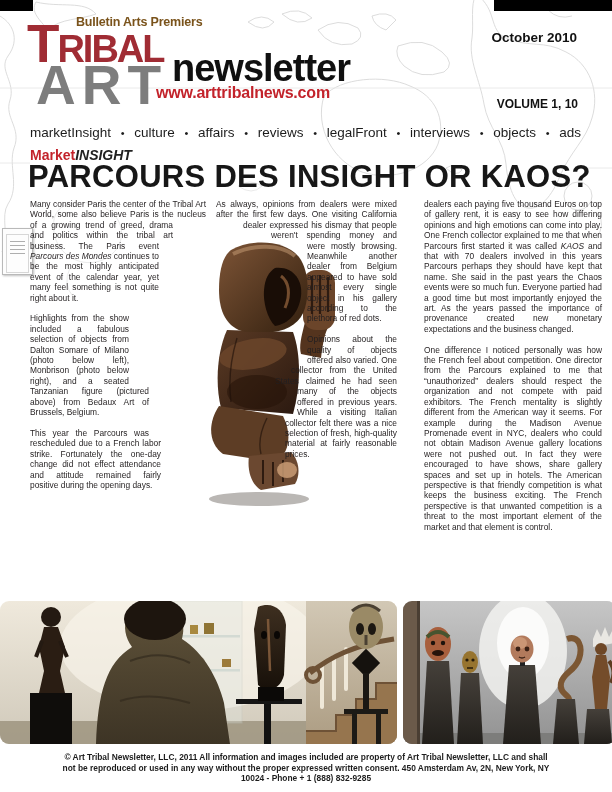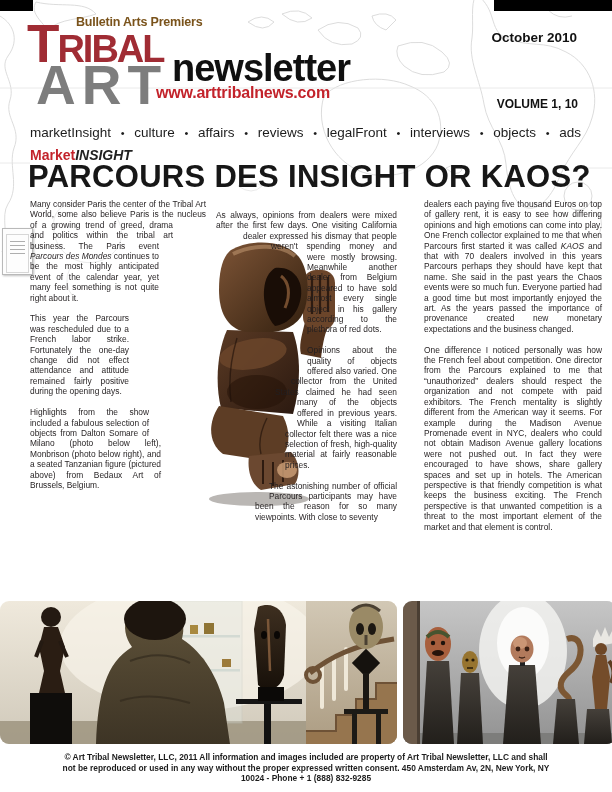--- a/index.html
+++ b/index.html
@@ -32,21 +32,21 @@
   .kicker{position:absolute;left:30px;top:147px;font-size:14px;font-weight:bold;z-index:2;}
   .kicker .red{color:var(--accent-red,#c3232b);}
   .kicker .it{color:#222;font-style:italic;}
   .headline{position:absolute;left:28px;top:159px;margin:0;font-size:31px;font-weight:bold;
             letter-spacing:.3px;color:#171717;white-space:nowrap;z-index:2;}
   
   .col{position:absolute;top:199px;font-size:8.4px;line-height:10.4px;text-align:justify;z-index:2;}
   .col p{margin:0 0 10.4px 0;}
   .col .it{font-style:italic;}
   .col1{left:30px;width:177px;}
-  .col2{left:215px;width:182px;margin-top:11px;}
+  .col2{left:215px;width:182px;}
   .col3{left:424px;width:178px;}
   .sp{float:right;clear:right;}
   .sp.l{float:left;clear:left;}
   
   .center-figure{position:absolute;left:197px;top:242px;z-index:1;}
   
   .side-card{position:absolute;left:2px;top:228px;width:29px;height:45px;background:#fdfdfd;
              border:1px solid #b9b9b9;box-shadow:1px 1px 2px rgba(0,0,0,.25);z-index:2;}
   .side-card-inner{margin:5px 3px;border:1px solid #d7d7d7;height:31px;padding:3px 2px;}
   .side-card-inner i{display:block;height:1px;background:#9a9a9a;margin:3px 1px;opacity:.8;}
@@ -133,40 +133,39 @@
 
   <div class="col col1">
     <div class="sp" style="width:1px;height:31px"></div>
     <div class="sp" style="width:34px;height:11px"></div>
     <div class="sp" style="width:48px;height:74px"></div>
     <div class="sp" style="width:78px;height:64px"></div>
     <div class="sp" style="width:58px;height:52px"></div>
     <div class="sp" style="width:46px;height:42px"></div>
     <div class="sp" style="width:20px;height:11px"></div>
     <p><span>Many consider Paris the center of the Tribal Art World, some also believe Paris is the nucleus of a growing trend of greed, drama and politics within the tribal art business.  The Paris event </span><span class="it">Parcours des Mondes</span><span> continues to be the most highly anticipated event of the calendar year, yet many feel something is not quite right about it.</span></p>
+    <p>Highlights from the show included a fabulous selection of objects from Dalton Somare of Milano (photo below left), Monbrison (photo below right), and a seated Tanzanian figure (pictured above) from Bedaux Art of Brussels, Belgium.</p>
     <p>This year the Parcours was rescheduled due to a French labor strike.  Fortunately the one-day change did not effect attendance and attitude remained fairly positive during the opening days.</p>
-    <p>Highlights from the show included a fabulous selection of objects from Dalton Somare of Milano (photo below left), Monbrison (photo below right), and a seated Tanzanian figure (pictured above) from Bedaux Art of Brussels, Belgium.</p>
   </div>
 
   <div class="col col2">
     <div class="sp l" style="width:1px;height:30px"></div>
     <div class="sp l" style="width:28px;height:11px"></div>
     <div class="sp l" style="width:56px;height:11px"></div>
     <div class="sp l" style="width:92px;height:105px"></div>
     <div class="sp l" style="width:76px;height:11px"></div>
     <div class="sp l" style="width:60px;height:22px"></div>
     <div class="sp l" style="width:82px;height:24px"></div>
     <div class="sp l" style="width:70px;height:36px"></div>
     <div class="sp l" style="width:54px;height:36px"></div>
     <div class="sp l" style="width:40px;height:24px"></div>
     <div class="sp l" style="width:26px;height:24px"></div>
     <div class="sp l" style="width:12px;height:22px"></div>
     <p>As always, opinions from dealers were mixed after the first few days.  One visiting California dealer expressed his dismay that people weren't spending money and were mostly browsing.  Meanwhile another dealer from Belgium appeared to have sold almost every single object in his gallery according to the plethora of red dots.</p>
     <p>Opinions about the quality of objects offered also varied.  One collector from the United States claimed he had seen many of the objects offered in previous years. While a visiting Italian collector felt there was a nice selection of fresh, high-quality material at fairly reasonable prices.</p>
-    <p>The astonishing number of official Parcours participants may have been the reason for so many viewpoints.  With close to seventy</p>
   </div>
 
   <div class="col col3">
     <p><span>dealers each paying five thousand Euros on top of gallery rent, it is easy to see how differing opinions and high emotions can come into play. One French collector explained to me that when Parcours first started it was called </span><span class="it">KAOS</span><span> and that with 70 dealers involved in this years Parcours perhaps they should have kept that name. She said in the past years the Chaos events were so much fun. Everyone partied had a good time but most importantly enjoyed the art.  As the years passed the importance of provenance created new monetary expectations and the business changed.</span></p>
     <p>One difference I noticed personally was how the French feel about competition.  One director from the Parcours explained to me that “unauthorized” dealers should respect the organization and not compete with paid exhibitors.  The French mentality is slightly different from the American way it seems.  For example during the Madison Avenue Promenade event in NYC, dealers who could not obtain Madison Avenue gallery locations were not pushed out.  In fact they were encouraged to have shows, share gallery spaces and set up in hotels. The American perspective is that friendly competition is what keeps the business exciting.  The French perspective is that unwanted competition is a threat to the most important element of the market and that element is control.</p>
   </div>
 
   <svg class="center-figure" width="150" height="266" viewBox="0 0 150 266">
     <defs>
       <linearGradient id="gHead" x1="0" y1="0" x2="1" y2="1">

